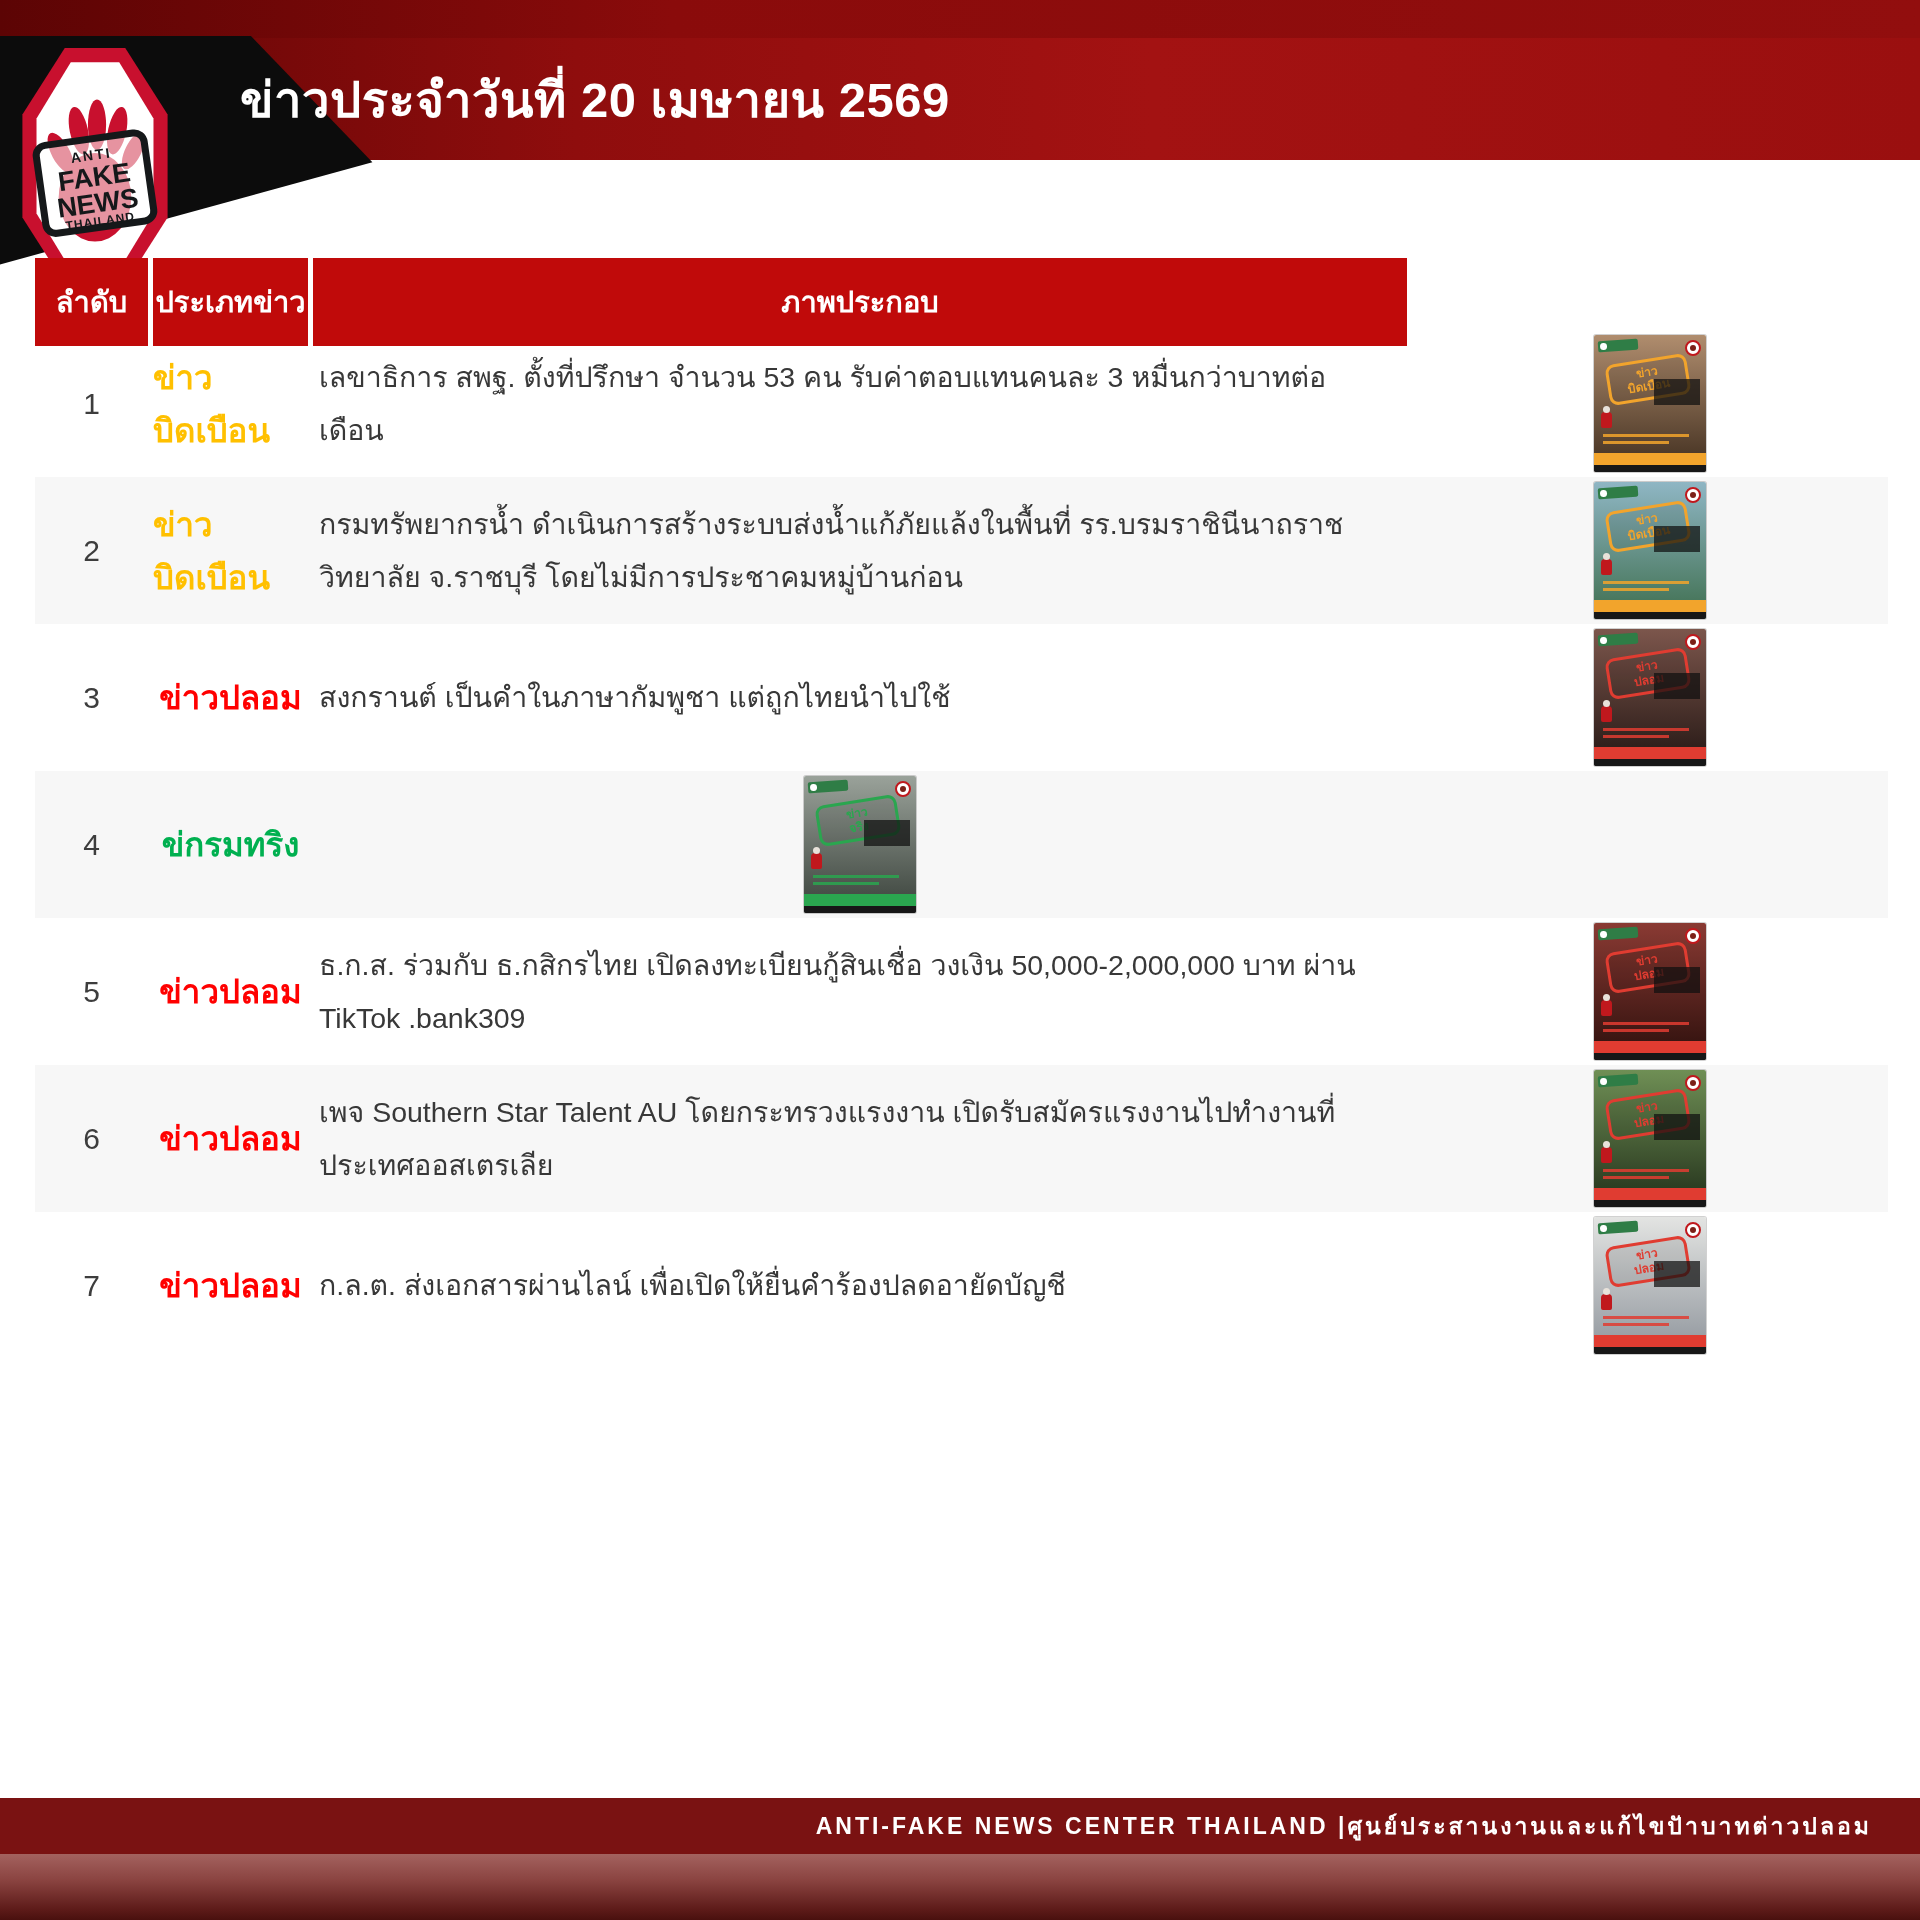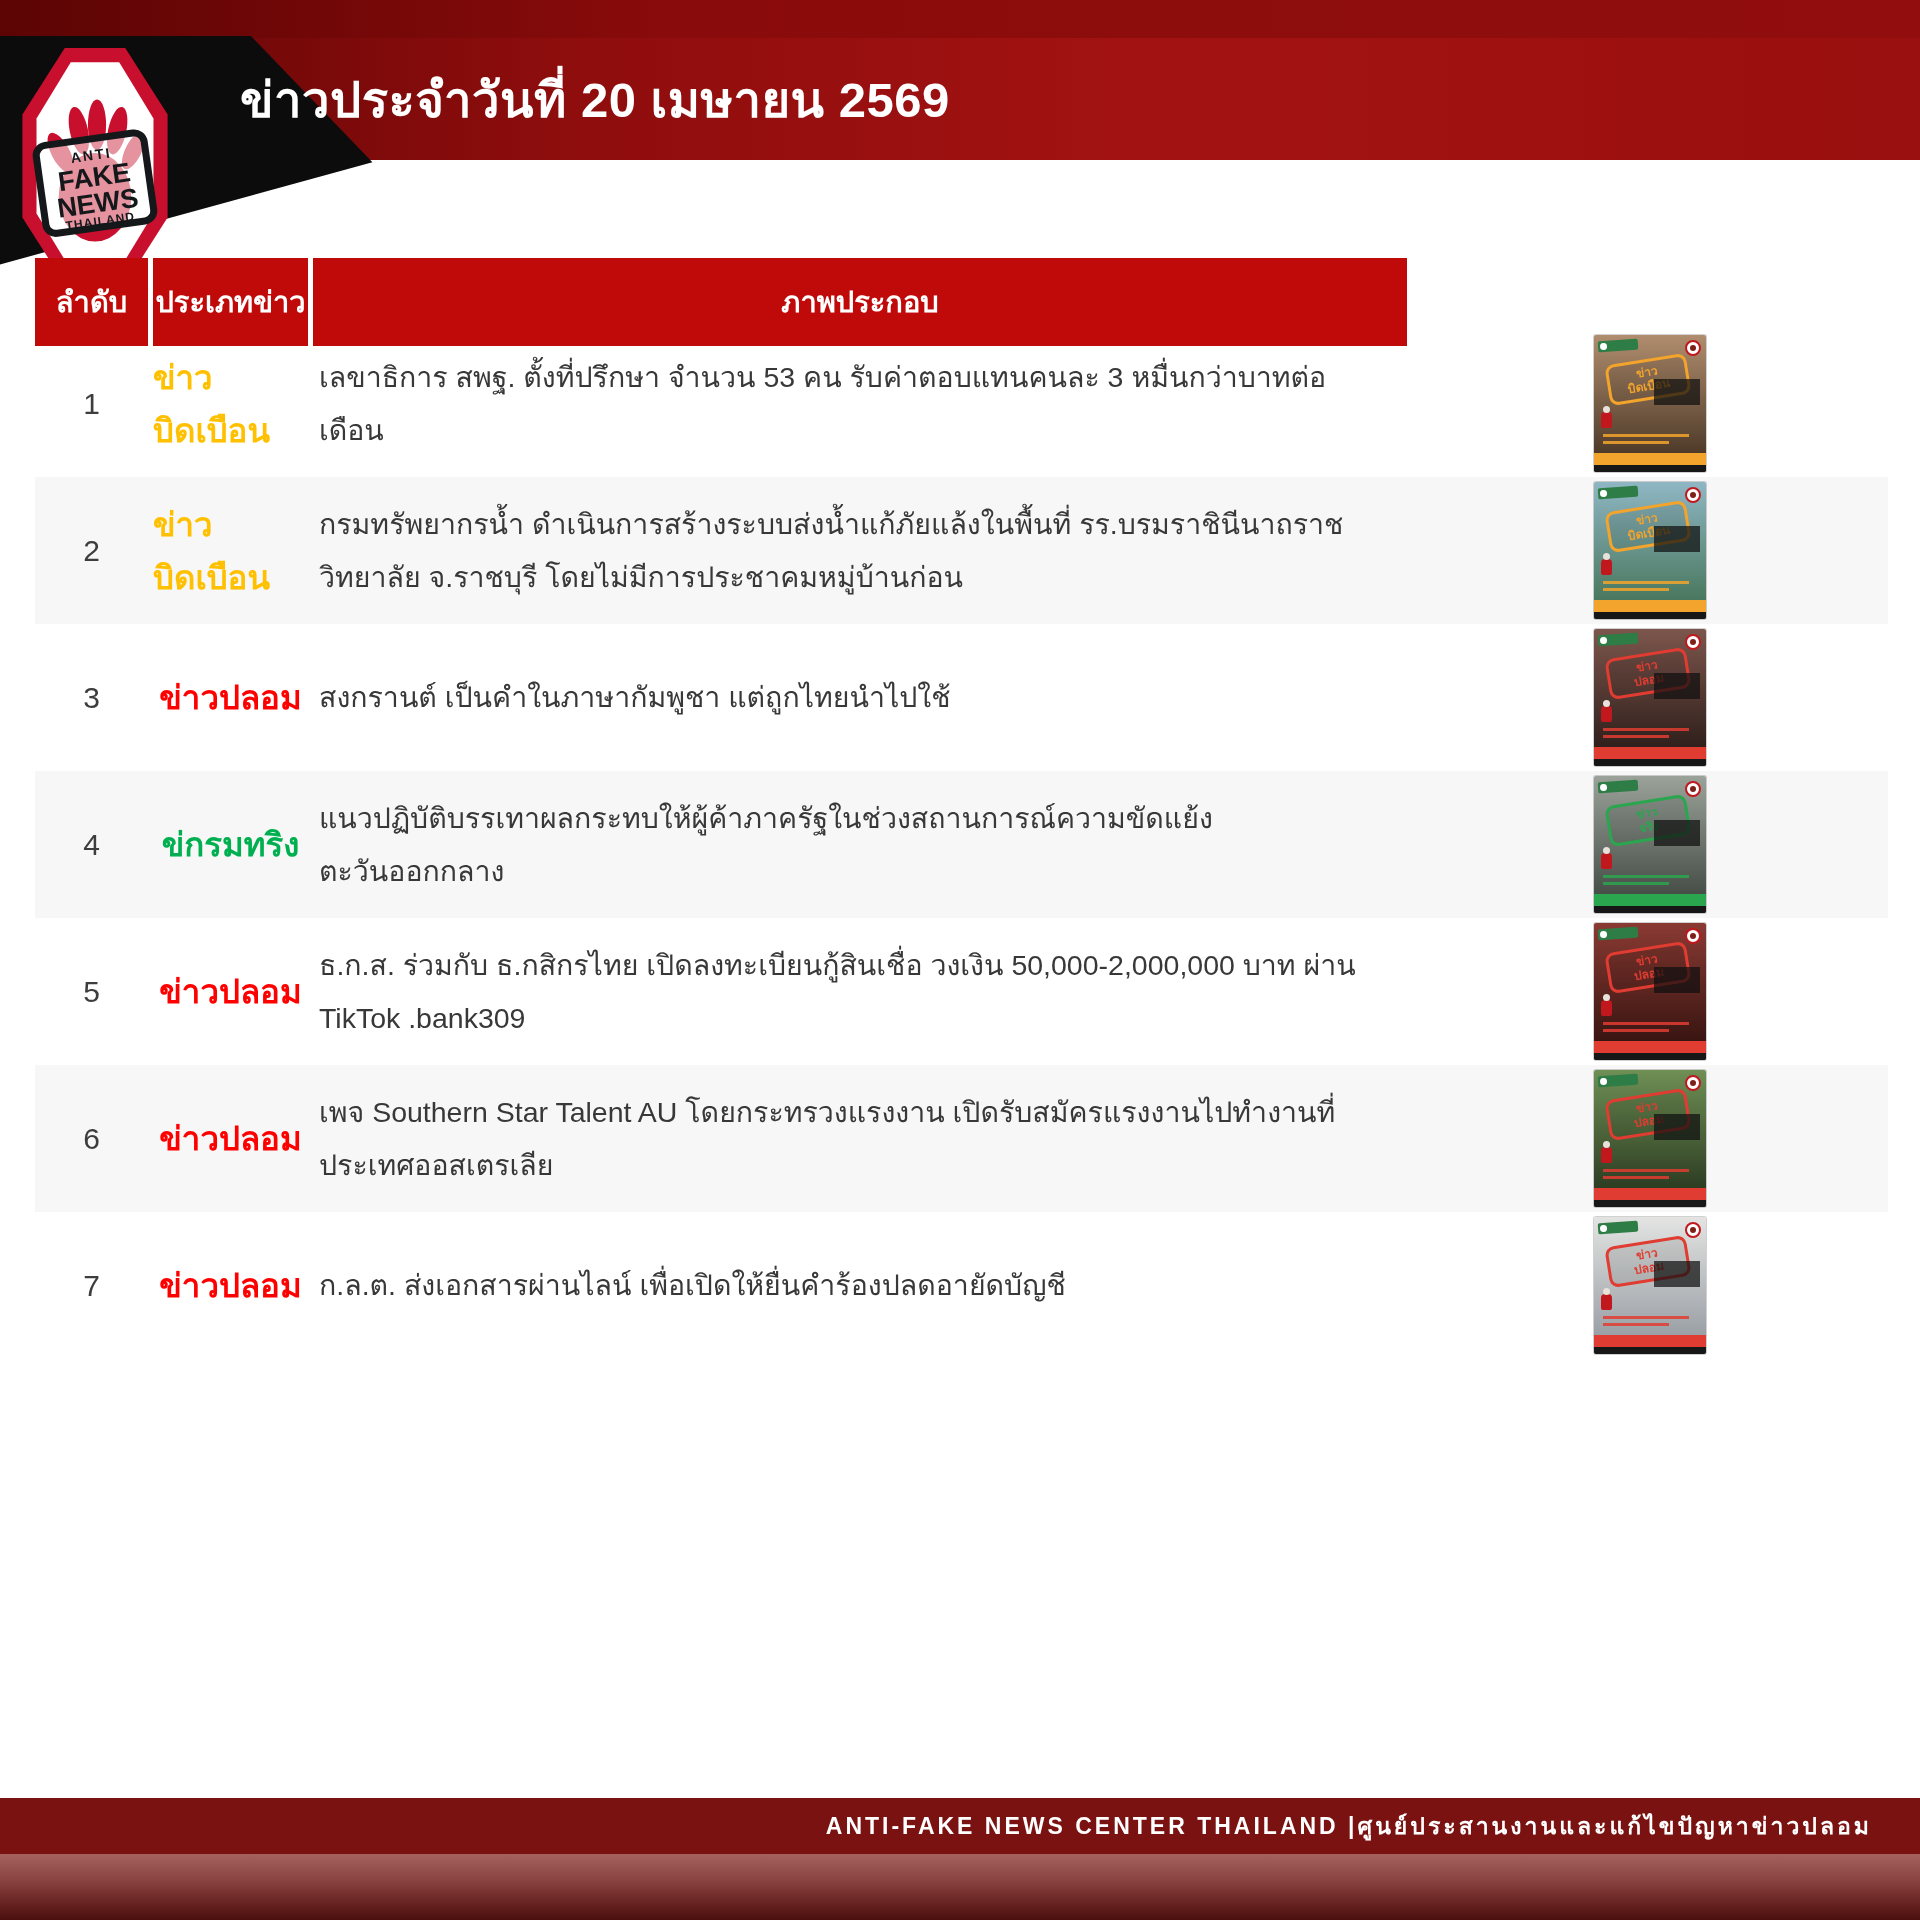--- a/index.html
+++ b/index.html
@@ -160,21 +160,20 @@
         <span class="th-mascot"></span>
         <span class="th-caption"></span>
         <span class="th-footer"></span>
       </div>
     </div>
   </div>
 
   <div class="row alt">
     <div class="c-no">4</div>
     <div class="c-type" style="color: rgb(0, 176, 80);">ข่กรมทริง</div>
-    <div class="c-detail">แนวปฏิบัติบรรเทาผลกระทบให้ผู้ค้าภาครัฐในช่วงสถานการณ์ความขัดแย้งตะวันออกกลาง</div>
     <div class="c-thumb">
       <div class="thumb" style="--ac: #2aa64f; --bg1: #9aa29a; --bg2: #39413a;">
         <span class="th-ribbon"></span>
         <span class="th-seal"></span>
         <span class="th-stamp">
             <b>ข่าว</b>
             <b>จริง</b>
           </span>
         <span class="th-box"></span>
         <span class="th-mascot"></span>
@@ -240,15 +239,15 @@
         <span class="th-mascot"></span>
         <span class="th-caption"></span>
         <span class="th-footer"></span>
       </div>
     </div>
   </div>
 
 </div>
 
 <div class="foot-bar">
-  <span>ANTI-FAKE NEWS CENTER THAILAND |ศูนย์ประสานงานและแก้ไขปัญหาข่าวปลอม</span>
+  <span>ANTI-FAKE NEWS CENTER THAILAND |ศูนย์ประสานงานและแก้ไขปัาบาทต่าวปลอม</span>
 </div>
 <div class="foot-grad"></div>
 
 </body></html>

